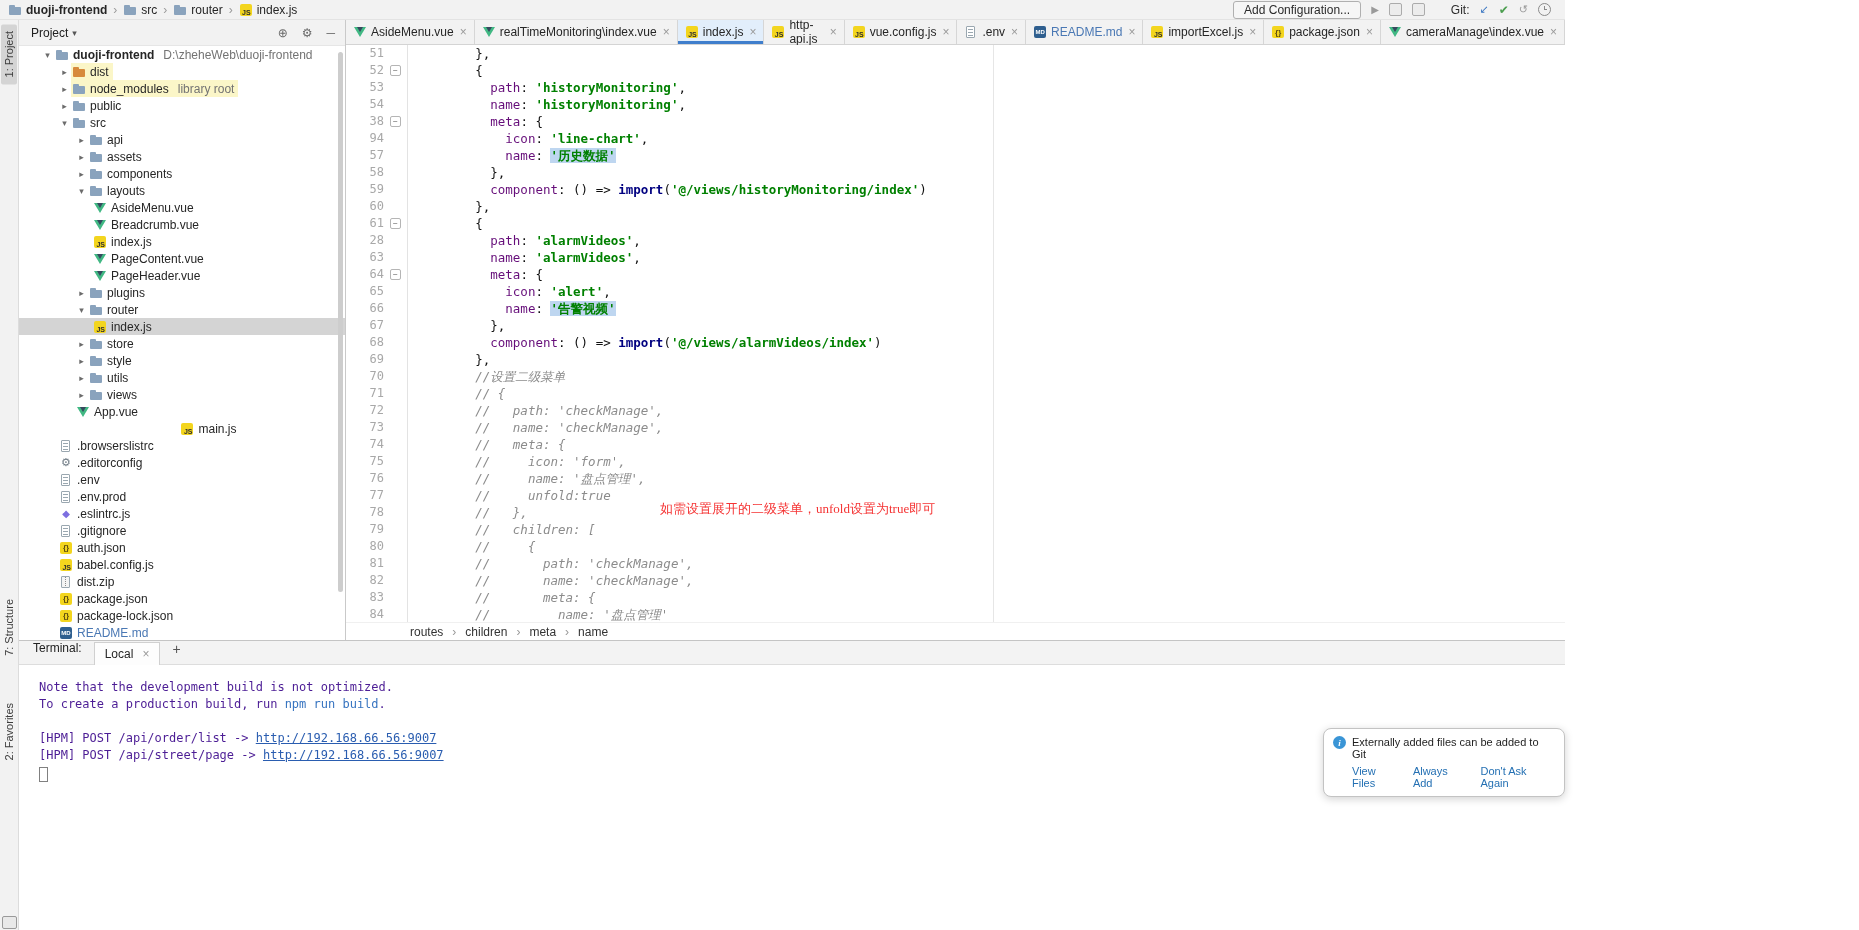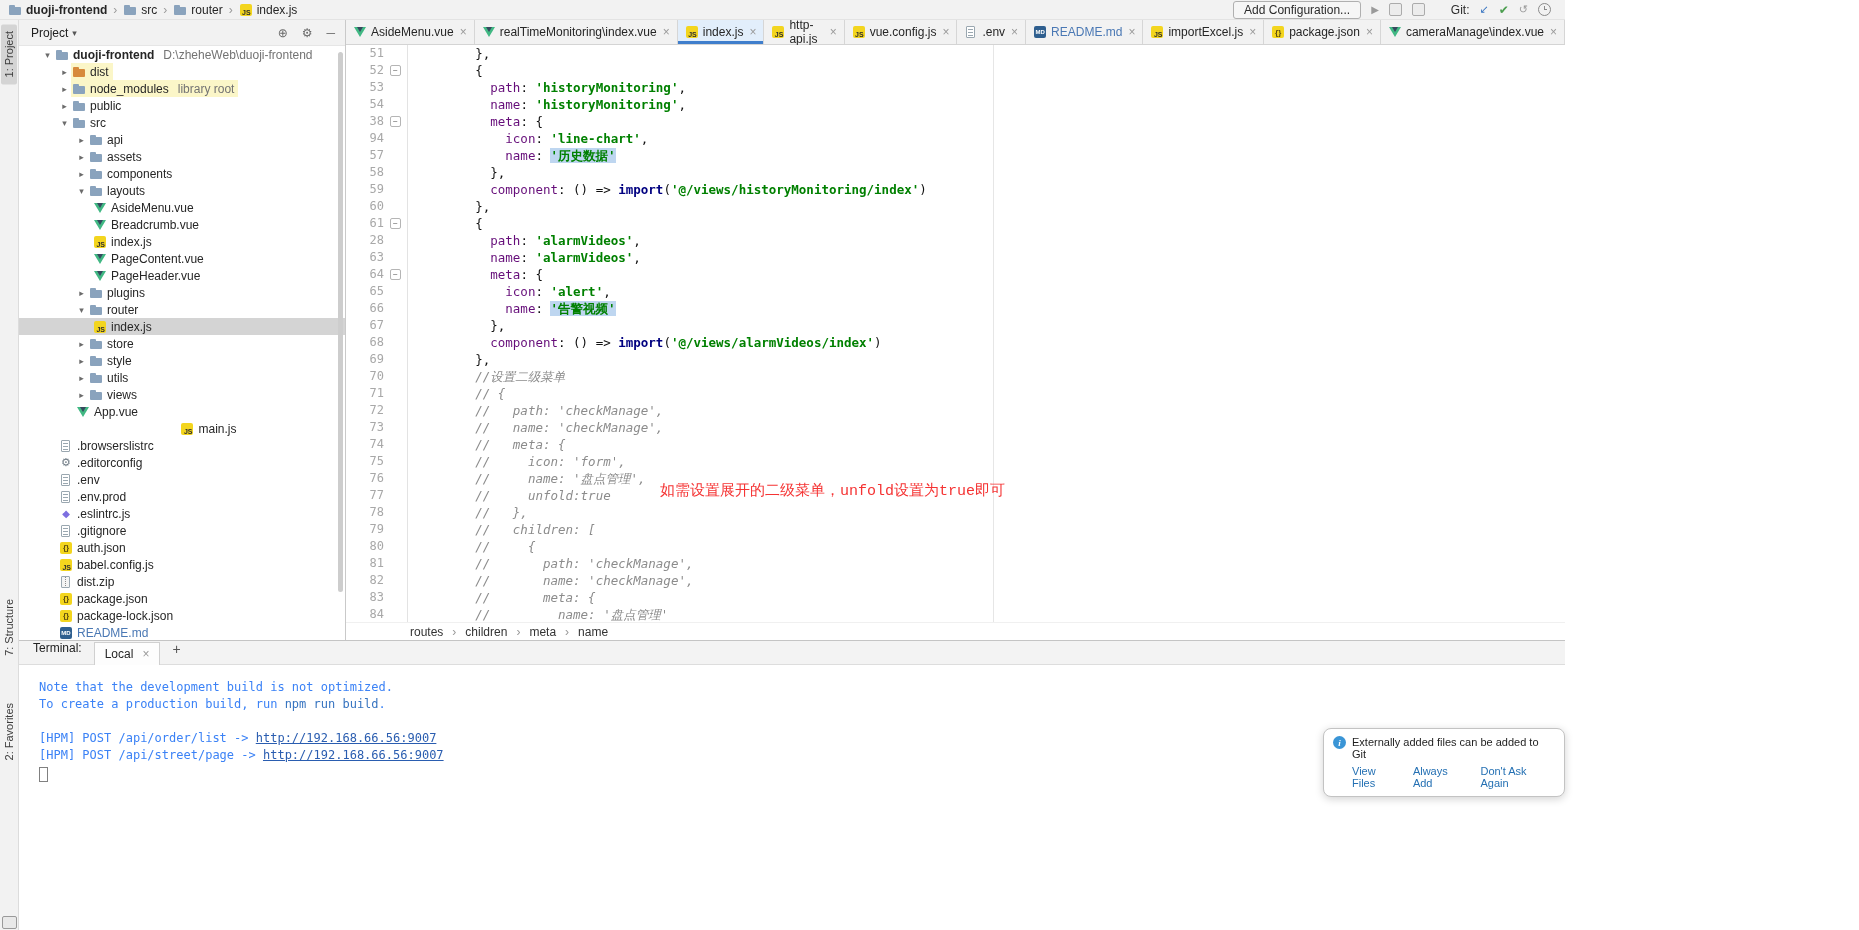--- a/index.html
+++ b/index.html
@@ -79,34 +79,34 @@
   .fold{width:24px;flex:none;border-right:1px solid #e3e3e3;display:flex;align-items:center;justify-content:center;box-sizing:border-box;}
   .fbox{width:9px;height:9px;border:1px solid #b5b5b5;border-radius:2px;font-size:8px;line-height:7px;color:#777;display:flex;align-items:center;justify-content:center;background:#fff;}
   .ct{white-space:pre;padding-left:7px;}
   .tk-p{color:#0f0f0f;}
   .tk-k{color:#660e7a;}
   .tk-s{color:#008000;font-weight:bold;}
   .tk-sh{color:#008000;font-weight:bold;background:#bed6f0;}
   .tk-kw{color:#000080;font-weight:bold;}
   .tk-cm{color:#8c8c8c;font-style:italic;}
   .mguide{position:absolute;left:647px;top:0;height:100%;width:1px;background:#e6e6e6;}
-  .annot{position:absolute;left:314px;top:436px;font-family:Liberation Mono, monospace;font-size:15px;white-space:nowrap;}
+  .annot{position:absolute;left:314px;top:455px;font-family:Liberation Serif, serif;font-size:13px;white-space:nowrap;}
   .ebc{height:18px;display:flex;align-items:center;gap:7px;padding-left:64px;font-size:12px;color:#444;background:#fff;border-top:1px solid #f0f0f0;box-sizing:border-box;}
   .ebc .bc-sep{color:#999;}
   .ebc-item{color:#333;}
 
   
   .terminal{position:absolute;left:19px;top:640px;width:1546px;height:290px;border-top:1px solid #c4c4c4;background:#fff;box-sizing:border-box;}
   .thead{height:23px;display:flex;padding-left:14px;background:#f3f3f3;border-bottom:1px solid #ddd;font-size:12px;}
   .tlab{color:#222;margin-right:12px;}
   .ttab{display:flex;align-items:center;gap:7px;background:#fdfdfd;border:1px solid #d0d0d0;border-bottom:none;padding:3px 10px;position:relative;top:1px;}
   .tplus{margin-left:12px;color:#555;font-size:14px;}
   .tbody-out{padding:14px 0 0 20px;font-family:"DejaVu Sans Mono","Liberation Mono",monospace;font-size:12px;line-height:17px;color:#111;}
   .tl{white-space:pre;min-height:17px;}
-  .tt-t{color:#3b82f6;}
+  .tt-t{color:#4c1d95;}
   .tt-cmd{color:#3774c0;}
   .tt-link{color:#2a5db0;text-decoration:underline;}
   .cursor{width:7px;height:13px;border:1px solid #808080;margin-top:3px;}
 
   
   .notif{position:absolute;left:1323px;top:728px;width:242px;background:#fff;border:1px solid #c3c3c3;border-radius:8px;box-shadow:0 2px 8px rgba(0,0,0,.18);padding:7px 10px 7px 9px;font-size:11px;box-sizing:border-box;z-index:5;}
   .ntitle{display:flex;gap:6px;align-items:flex-start;color:#1e1e1e;}
   .info-ic{width:13px;height:13px;flex:none;border-radius:50%;background:#3a95d6;color:#fff;font:italic bold 9px "Liberation Serif",serif;display:flex;align-items:center;justify-content:center;}
   .nacts{display:flex;gap:13px;margin:5px 0 0 19px;}
   .nact{color:#2470b3;cursor:pointer;}

